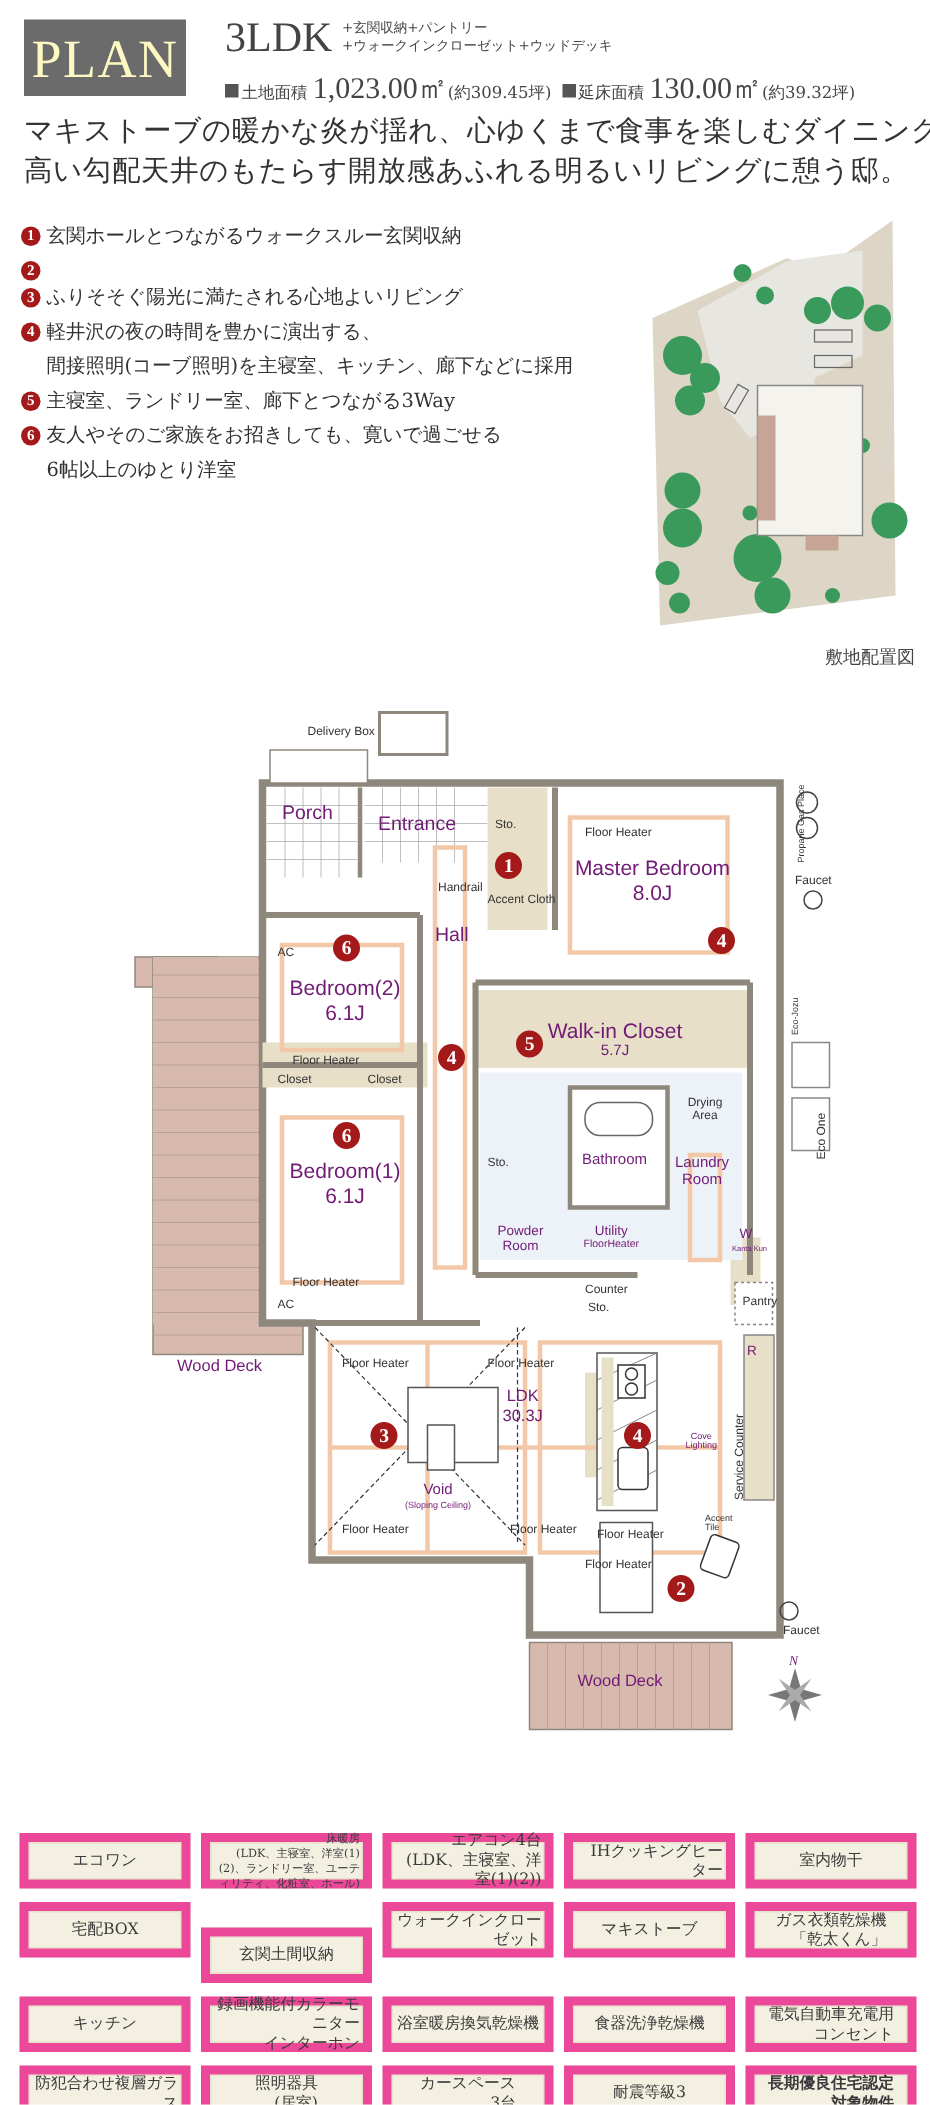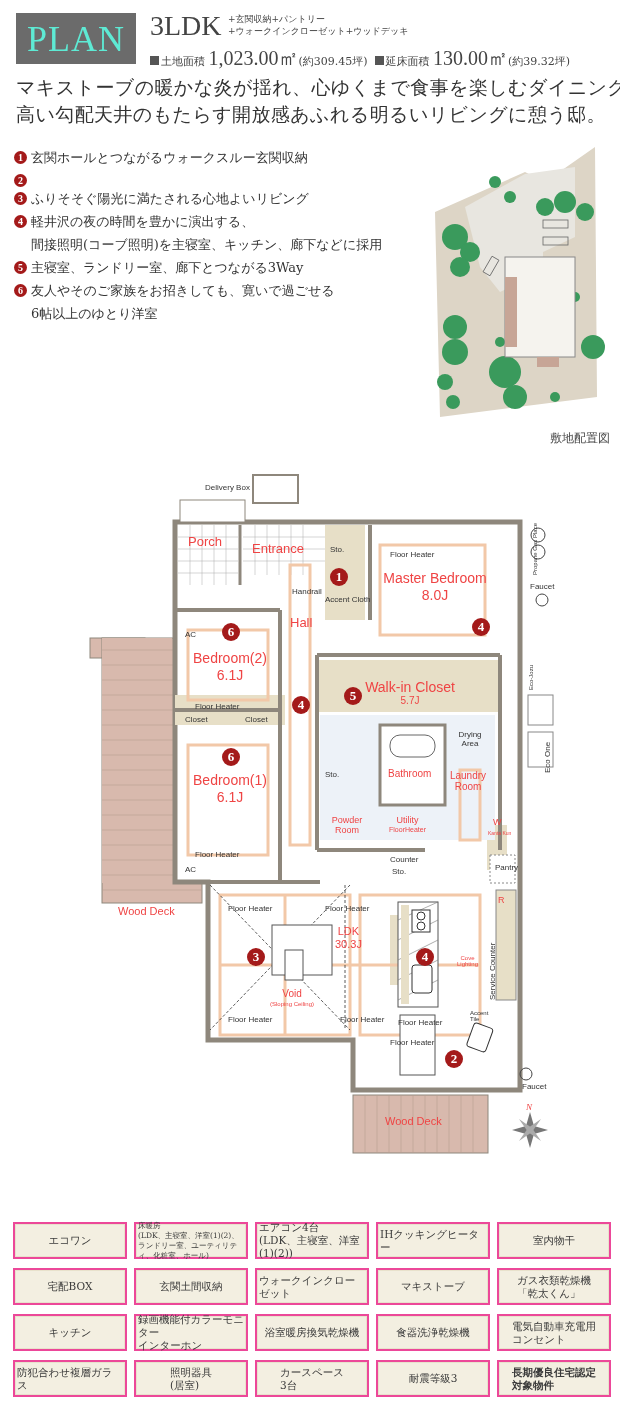--- a/index.html
+++ b/index.html
@@ -1,43 +1,43 @@
 <!DOCTYPE html>
 <html><head>
 <meta charset="utf-8">
 <style>
   html,body{margin:0;padding:0;background:#fff;}
   body{width:620px;height:1403px;position:relative;overflow:hidden;font-family:"DejaVu Serif","Liberation Serif",serif;color:#3a3a3a;}
   .abs{position:absolute;}
   
-  .plan-badge{left:16px;top:13px;width:120px;height:51px;background:#6b6b6b;color:#5eead4;font-family:"Liberation Serif",serif;font-size:36px;display:flex;align-items:center;justify-content:center;letter-spacing:1px;}
+  .plan-badge{left:16px;top:13px;width:108px;height:51px;background:#6b6b6b;color:#fef9c3;font-family:"Liberation Serif",serif;font-size:36px;display:flex;align-items:center;justify-content:center;letter-spacing:1px;}
   .layout-type{left:150px;top:10px;font-family:"Liberation Serif",serif;font-size:28px;color:#444;}
   .layout-extra{left:228px;top:13px;font-size:9px;line-height:12px;color:#444;}
   .area-row{left:150px;top:45px;font-size:11px;color:#444;white-space:nowrap;}
   .area-row .big{font-family:"Liberation Serif",serif;font-size:20px;}
   .area-row .sq{display:inline-block;width:9px;height:9px;background:#555;margin-right:2px;vertical-align:0;}
   .headline{left:16px;top:74px;font-size:19px;line-height:27px;color:#333;letter-spacing:0.4px;white-space:nowrap;}
   
   .points{left:14px;top:146px;font-size:13px;line-height:23px;color:#333;}
   .points .pt{display:flex;align-items:flex-start;white-space:nowrap;}
   .num{display:inline-flex;width:13px;height:13px;border-radius:50%;background:#a41a1a;color:#fff;font-size:10px;font-weight:bold;align-items:center;justify-content:center;margin:5px 4px 0 0;flex:none;font-family:"Liberation Serif",serif;}
   .points .cont{padding-left:17px;}
   
   .sitemap{left:425px;top:142px;width:185px;height:280px;}
   .sitemap-caption{left:550px;top:430px;font-size:12px;color:#444;}
   
   .floorplan{left:80px;top:470px;width:480px;height:720px;}
-  .fp-label{position:absolute;font-family:"Liberation Sans",sans-serif;color:#ef4444;white-space:nowrap;}
+  .fp-label{position:absolute;font-family:"Liberation Sans",sans-serif;color:#701a75;white-space:nowrap;}
   .fp-small{font-size:8px;color:#333;}
   .fp-med{font-size:13px;}
   .fp-big{font-size:14px;text-align:center;line-height:17px;}
   .marker{position:absolute;width:18px;height:18px;border-radius:50%;background:#a41a1a;color:#fff;font-family:"Liberation Serif",serif;font-weight:bold;font-size:13px;display:flex;align-items:center;justify-content:center;}
   
   .features{left:13px;top:1222px;width:598px;display:grid;grid-template-columns:repeat(5,1fr);column-gap:7px;row-gap:9px;}
-  .feat{height:37px;background:#f3efe1;border:2px solid #ec4899;box-shadow:inset 0 0 0 1px #e8e2cc;display:flex;align-items:center;justify-content:center;text-align:left;font-size:10.5px;line-height:13px;color:#3a3a3a;padding:0 2px;box-sizing:border-box;}
+  .feat{height:37px;background:#f3efe1;border:6px solid #ec4899;box-shadow:inset 0 0 0 1px #e8e2cc;display:flex;align-items:center;justify-content:center;text-align:right;font-size:10.5px;line-height:13px;color:#3a3a3a;padding:0 2px;box-sizing:border-box;}
   .feat.small{font-size:7.5px;line-height:10px;}
 </style>
 </head>
 <body>
 
 <div class="abs plan-badge">PLAN</div>
 <div class="abs layout-type">3LDK</div>
 <div class="abs layout-extra">
   <div>+玄関収納+パントリー</div>
   <div>+ウォークインクローゼット+ウッドデッキ</div>
@@ -360,21 +360,21 @@
 
 <div class="abs features">
   <div class="feat" style="white-space: pre-line;">エコワン</div>
   <div class="feat small" style="white-space: pre-line;">床暖房
 (LDK、主寝室、洋室(1)(2)、ランドリー室、ユーティリティ、化粧室、ホール)</div>
   <div class="feat" style="white-space: pre-line;">エアコン4台
 (LDK、主寝室、洋室(1)(2))</div>
   <div class="feat" style="white-space: pre-line;">IHクッキングヒーター</div>
   <div class="feat" style="white-space: pre-line;">室内物干</div>
   <div class="feat" style="white-space: pre-line;">宅配BOX</div>
-  <div class="feat" style="white-space: pre-line;">玄関土間収納</div>
+  <div class="feat" style="white-space: pre-line; margin-top: 17px;">玄関土間収納</div>
   <div class="feat" style="white-space: pre-line;">ウォークインクローゼット</div>
   <div class="feat" style="white-space: pre-line;">マキストーブ</div>
   <div class="feat" style="white-space: pre-line;">ガス衣類乾燥機
 「乾太くん」</div>
   <div class="feat" style="white-space: pre-line;">キッチン</div>
   <div class="feat" style="white-space: pre-line;">録画機能付カラーモニター
 インターホン</div>
   <div class="feat" style="white-space: pre-line;">浴室暖房換気乾燥機</div>
   <div class="feat" style="white-space: pre-line;">食器洗浄乾燥機</div>
   <div class="feat" style="white-space: pre-line;">電気自動車充電用

